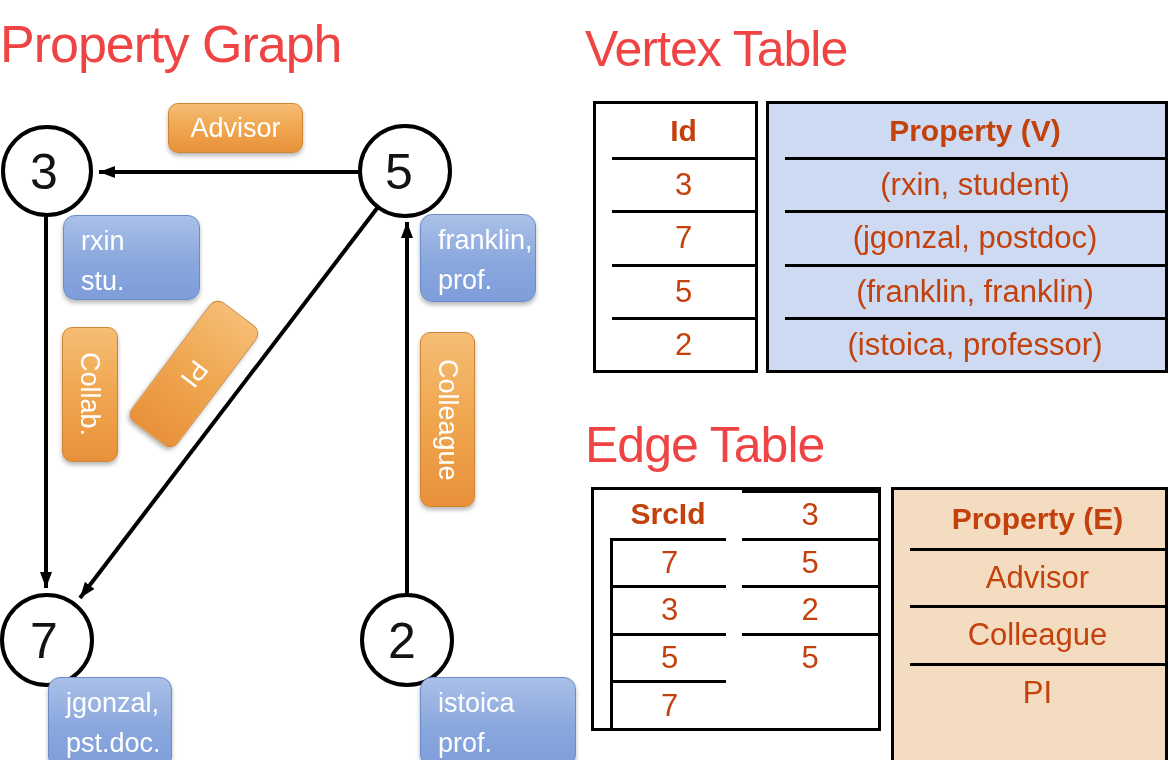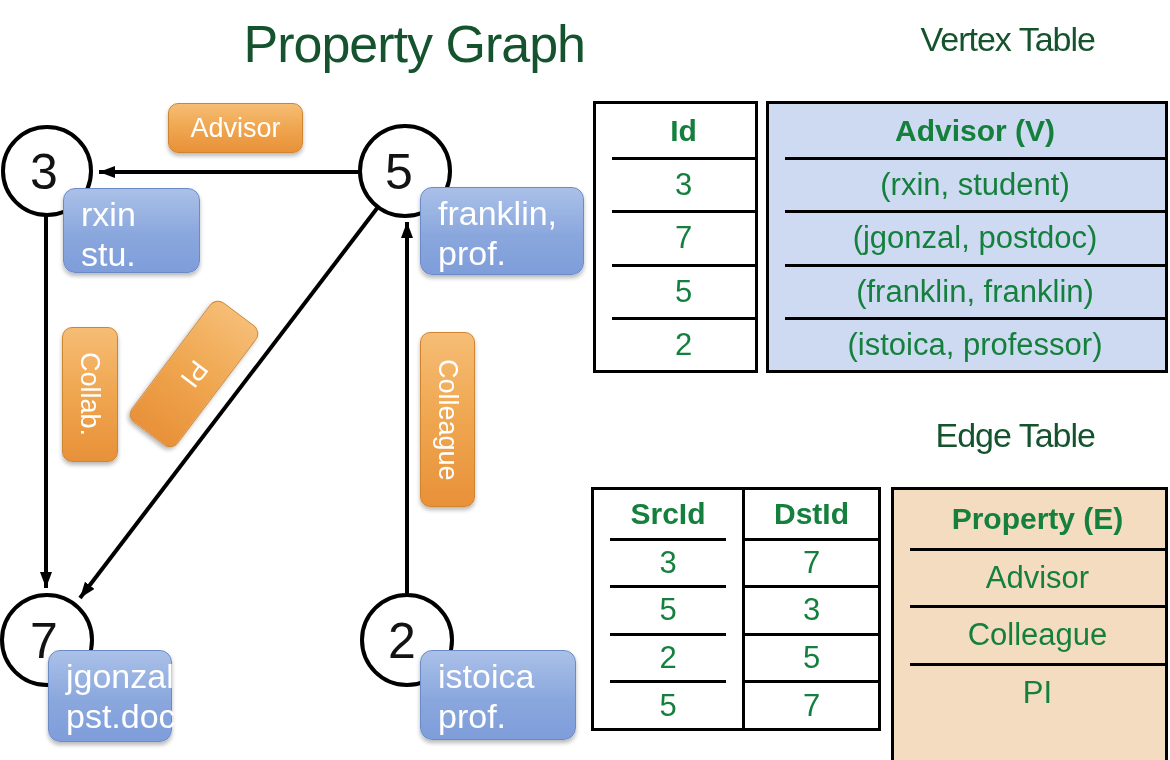--- a/index.html
+++ b/index.html
@@ -1,50 +1,50 @@
 <!DOCTYPE html>
 <html><head>
 <meta charset="utf-8">
 <style>
   html,body{margin:0;padding:0;background:#ffffff;}
   body{font-family:"Liberation Sans", sans-serif; -webkit-font-smoothing:antialiased;}
   .stage{position:relative;width:1170px;height:760px;background:#ffffff;overflow:hidden;}
 
   
-  .title{position:absolute;color:#14532d;font-weight:400;letter-spacing:-1px;text-align:right;white-space:nowrap;}
+  .title{position:absolute;color:#ef4444;font-weight:400;letter-spacing:-1px;text-align:left;white-space:nowrap;}
   .title-left{left:0;top:14px;width:585px;font-size:52px;}
-  .title-right{left:585px;width:510px;font-size:34px;}
+  .title-right{left:585px;width:510px;font-size:50px;}
   .title-vertex{top:20px;}
   .title-edge{top:400px;margin-top:16px;}
 
   
   .gsvg{position:absolute;left:0;top:0;}
 
   
   .node-id{position:absolute;width:60px;height:66px;line-height:66px;text-align:center;
            font-size:50px;color:#131313;}
 
   
-  .nbox{position:absolute;border-radius:12px;color:#ffffff;font-size:34px;line-height:40px;
+  .nbox{position:absolute;border-radius:12px;color:#ffffff;font-size:27px;line-height:40px;
         padding:5px 0 0 17px;box-sizing:border-box;
         background:linear-gradient(180deg,#aac0e8 0%,#8aa7dd 55%,#7e9dda 100%);
-        border:1px solid #6b8bc7;box-shadow:0 3px 4px rgba(0,0,0,0.28);}
+        border:1px solid #6b8bc7;box-shadow:0 3px 4px rgba(0,0,0,0.28);margin-top:27px;}
 
   
   .elbl{position:absolute;border-radius:10px;color:#ffffff;font-size:27px;box-sizing:border-box;
         background:linear-gradient(180deg,#f6bd75 0%,#efa64f 50%,#e8913a 100%);
         border:1px solid #cf8530;box-shadow:0 3px 4px rgba(0,0,0,0.28);}
   .elbl-h{text-align:center;}
   .elbl-v{writing-mode:vertical-rl;text-align:center;}
 
   
   .tbl{position:absolute;border:3px solid #000;background:#fff;display:grid;
        grid-template-rows:repeat(5,1fr);box-sizing:border-box;}
   .cell{display:flex;align-items:center;justify-content:center;
-        font-size:31px;color:#15803d;white-space:nowrap;margin-left:16px;}
+        font-size:31px;color:#c2410c;white-space:nowrap;margin-left:16px;}
   .cell.head{font-weight:bold;font-size:30px;}
   .cell.rt{border-top:3px solid #000;}
   .cell.cl{border-left:3px solid #000;}
   .vt-id  {left:593px;top:101px;width:165px;height:272px;}
   .vt-prop{left:766px;top:101px;width:402px;height:272px;background:#cedaf1;}
   .et-main{left:591px;top:487px;width:290px;height:244px;grid-template-columns:132px 1fr;}
   .et-prop{left:891px;top:487px;width:277px;height:294px;background:#f4dcc1;}
 </style>
 </head>
 <body>
@@ -73,21 +73,21 @@
 
   <div class="node-id" style="left:14px;top:139px;">3</div>
   <div class="node-id" style="left:369px;top:139px;">5</div>
   <div class="node-id" style="left:14px;top:608px;">7</div>
   <div class="node-id" style="left:372px;top:608px;">2</div>
 
   <div class="nbox" style="left:63px;top:188px;width:137px;height:85px;">
     <div>rxin</div>
     <div>stu.</div>
   </div>
-  <div class="nbox" style="left:420px;top:187px;width:164px;height:88px;">
+  <div class="nbox" style="left:420px;top:187px;width:116px;height:88px;">
     <div>franklin,</div>
     <div>prof.</div>
   </div>
   <div class="nbox" style="left:48px;top:650px;width:124px;height:92px;">
     <div>jgonzal,</div>
     <div>pst.doc.</div>
   </div>
   <div class="nbox" style="left:420px;top:650px;width:156px;height:90px;">
     <div>istoica</div>
     <div>prof.</div>
@@ -102,32 +102,31 @@
 
   <div class="tbl vt-id">
     <div class="cell head">Id</div>
     <div class="cell rt">3</div>
     <div class="cell rt">7</div>
     <div class="cell rt">5</div>
     <div class="cell rt">2</div>
   </div>
 
   <div class="tbl vt-prop">
-    <div class="cell head">Advisor (V)</div>
+    <div class="cell head">Property (V)</div>
     <div class="cell rt">(rxin, student)</div>
     <div class="cell rt">(jgonzal, postdoc)</div>
     <div class="cell rt">(franklin, franklin)</div>
     <div class="cell rt">(istoica, professor)</div>
   </div>
 
   <div class="title title-right title-edge">Edge Table</div>
 
   <div class="tbl et-main" style="grid-auto-flow:row;">
     <div class="cell head">SrcId</div>
-    <div class="cell head cl">DstId</div>
     <div class="cell rt">3</div>
     <div class="cell rt cl">7</div>
     <div class="cell rt">5</div>
     <div class="cell rt cl">3</div>
     <div class="cell rt">2</div>
     <div class="cell rt cl">5</div>
     <div class="cell rt">5</div>
     <div class="cell rt cl">7</div>
   </div>
 

